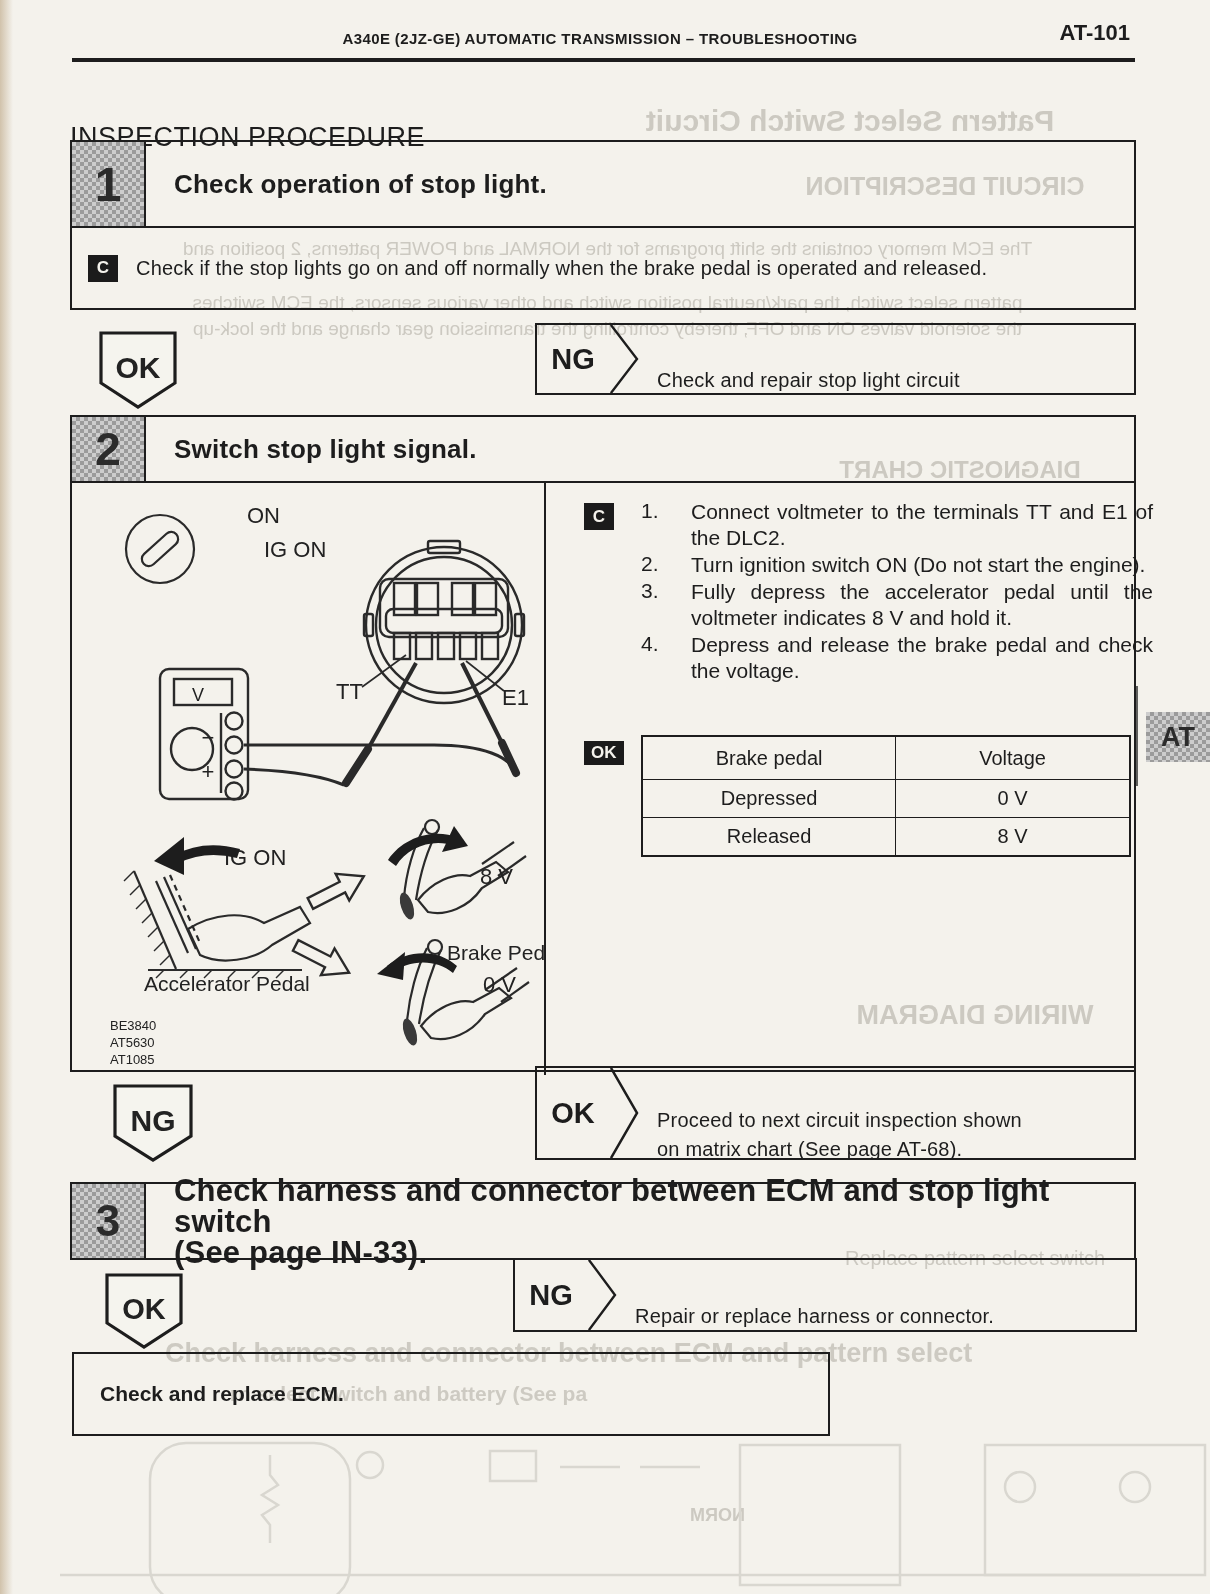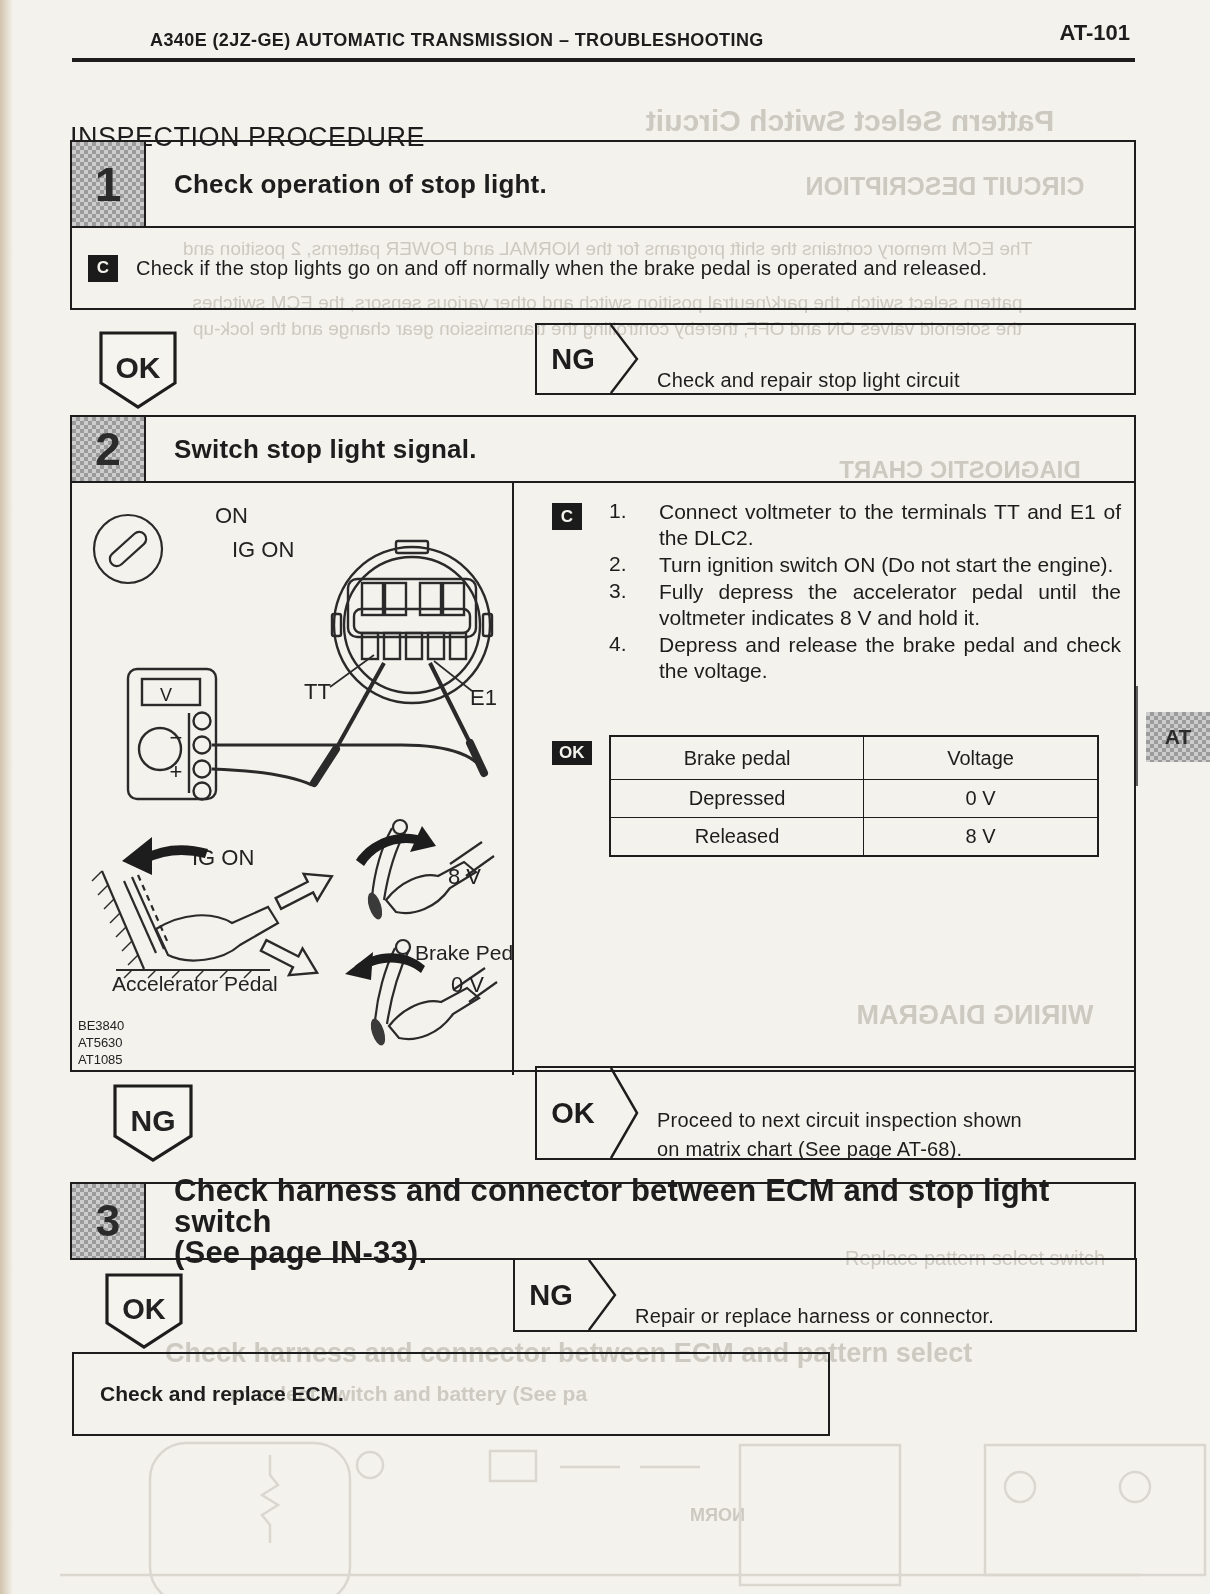--- a/index.html
+++ b/index.html
@@ -4,22 +4,22 @@
 <style>
   html,body{margin:0;padding:0;background:#d8d6d0;}
   .page{
     position:relative;width:1210px;height:1594px;margin:0 auto;
     background:#f4f2ec;overflow:hidden;
     font-family:"Liberation Sans",sans-serif;color:#1d1d1d;
   }
   .abs{position:absolute;}
   .edge-strip{left:0;top:0;width:13px;height:1594px;
     background:linear-gradient(to right,rgba(203,186,160,.85),rgba(203,186,160,0));}
-  .hdr-title{left:150px;top:30px;width:900px;
-    font-size:18px;font-weight:bold;letter-spacing:.4px;}
+  .hdr-title{left:150px;top:30px;width:900px;text-align:center;
+    font-size:15px;font-weight:bold;letter-spacing:.4px;}
   .hdr-page{right:80px;top:20px;font-size:22px;font-weight:bold;}
   .hdr-rule{left:72px;top:58px;width:1063px;height:4px;background:#1d1d1d;}
   .sec-heading{left:70px;top:82px;font-size:27px;font-weight:normal;letter-spacing:.5px;margin-top:40px;}
 
   .box{border:2.6px solid #1d1d1d;box-sizing:border-box;}
   .checker{
     background-color:#bdbdbd;
     background-image:repeating-conic-gradient(#9b9b9b 0% 25%, #cdcdcd 0% 50%);
     background-size:8px 8px;
     display:flex;align-items:center;justify-content:center;
@@ -93,21 +93,21 @@
       <path d="M60,150 H1140"></path>
     </g>
   </svg>
   <div class="abs" style="left:1136px;top:686px;width:2px;height:100px;background:#3a3a3a;opacity:.8;"></div>
 
   <div class="abs content hdr-title">A340E (2JZ-GE) AUTOMATIC TRANSMISSION – TROUBLESHOOTING</div>
   <div class="abs content hdr-page">AT-101</div>
   <div class="abs content hdr-rule"></div>
   <div class="abs content sec-heading">INSPECTION PROCEDURE</div>
 
-  <div class="abs content checker" style="left:1146px;top:712px;width:64px;height:50px;font-size:21px;">AT</div>
+  <div class="abs content checker" style="left:1146px;top:712px;width:64px;height:50px;font-size:27px;">AT</div>
 
   <div class="abs content box" style="left:70px;top:140px;width:1066px;height:170px;">
     <div class="step-head" style="height:84px;">
       <div class="checker num-block">1</div>
       <div class="step-title">Check operation of stop light.</div>
     </div>
     <div class="body-row" style="height:80px;">
       <span class="cbadge">C</span>
       <span class="body-text">Check if the stop lights go on and off normally when the brake pedal is operated and released.</span>
     </div>
@@ -126,21 +126,21 @@
     <div class="flow-text">Check and repair stop light circuit</div>
   </div>
 
   <div class="abs content box" style="left:70px;top:415px;width:1066px;height:657px;display:flex;flex-direction:column;">
     <div class="step-head" style="height:64px;flex:none;">
       <div class="checker num-block" style="font-size:46px;">2</div>
       <div class="step-title">Switch stop light signal.</div>
     </div>
     <div style="display:flex;flex:1;">
 
-      <div style="width:440px;flex:none;border-right:2.6px solid #1d1d1d;position:relative;">
+      <div style="width:440px;flex:none;border-right:2.6px solid #1d1d1d;position:relative;padding-left:32px;">
         <svg width="440" height="588" viewBox="0 0 440 588">
 
           <g fill="none" stroke="#2a2a2a" stroke-width="2.2">
             <circle cx="56" cy="66" r="34"></circle>
             <g transform="rotate(-42 56 66)">
                 <rect x="34" y="59" width="44" height="14" rx="7"></rect>
               </g>
           </g>
           <text x="143" y="40" font-size="22">ON</text>
           <text x="160" y="74" font-size="22">IG ON</text>

